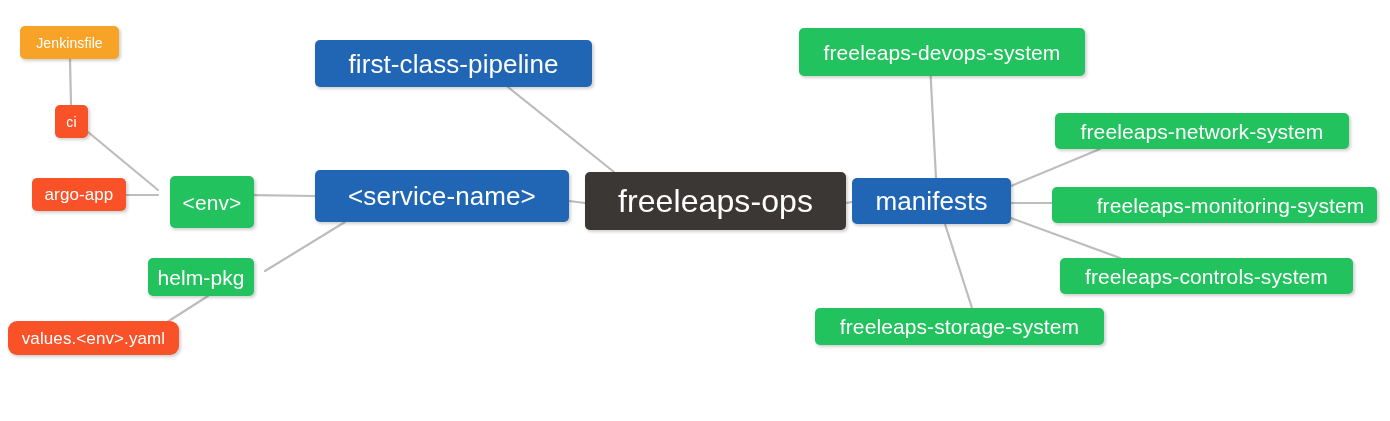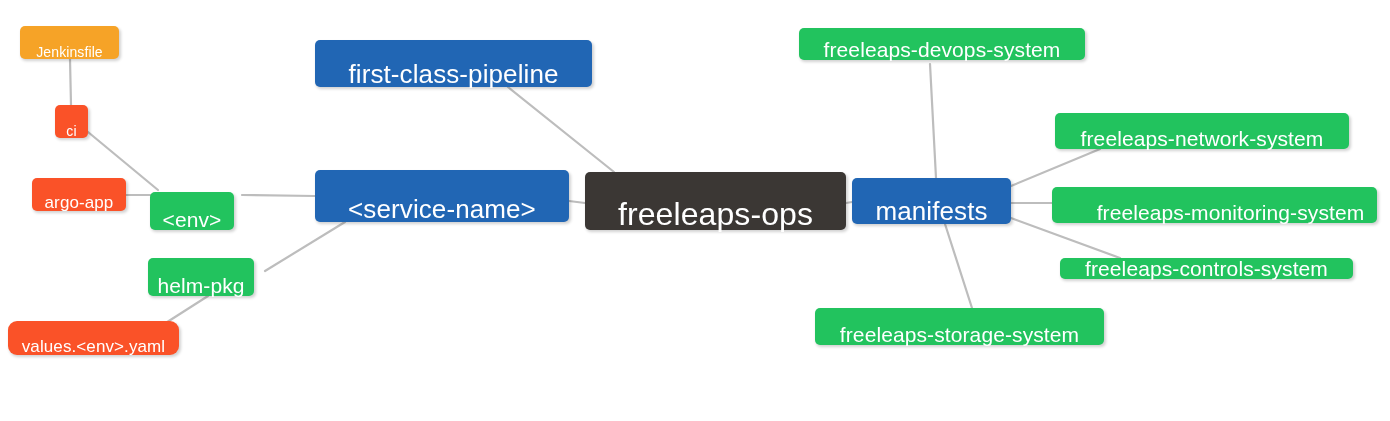--- a/index.html
+++ b/index.html
@@ -25,21 +25,21 @@
     left: 0;
     top: 0;
     width: 1390px;
     height: 421px;
     pointer-events: none;
   }
   .node {
     position: absolute;
     box-sizing: border-box;
     display: flex;
-    align-items: flex-end;
+    align-items: center;
     justify-content: center;
     border-radius: 5px;
     color: #ffffff;
     white-space: nowrap;
     line-height: 1;
     letter-spacing: 0.1px;
     box-shadow: 1.5px 2px 3px rgba(0,0,0,0.18);
     user-select: none;
   }
   .n-orange { background: #F6A327; }
@@ -52,31 +52,31 @@
   .sz-xs { font-size: 14px; }
   .sz-sm { font-size: 17px; }
   .sz-md { font-size: 21px; }
   .sz-lg { font-size: 26px; }
   .sz-xl { font-size: 32px; }
 
   
   #node-jenkinsfile        { left: 20px;   top: 26px;  width: 99px;  height: 33px; }
   #node-ci                 { left: 55px;   top: 105px; width: 33px;  height: 33px; }
   #node-argo-app           { left: 32px;   top: 178px; width: 94px;  height: 33px; }
-  #node-env                { left: 150px;  top: 176px; width: 84px;  height: 38px; margin-top: 16px; }
+  #node-env                { left: 170px;  top: 176px; width: 84px;  height: 52px; }
   #node-helm-pkg           { left: 148px;  top: 258px; width: 106px; height: 38px; }
   #node-values-yaml        { left: 8px;    top: 321px; width: 171px; height: 34px; border-radius: 9px; }
   #node-first-class        { left: 315px;  top: 40px;  width: 277px; height: 47px; }
   #node-service-name       { left: 315px;  top: 170px; width: 254px; height: 52px; }
   #node-freeleaps-ops      { left: 585px;  top: 172px; width: 261px; height: 58px; }
   #node-manifests          { left: 852px;  top: 178px; width: 159px; height: 46px; }
-  #node-devops-system      { left: 799px;  top: 28px;  width: 286px; height: 32px; }
+  #node-devops-system      { left: 799px;  top: 28px;  width: 286px; height: 48px; }
   #node-network-system     { left: 1055px; top: 113px; width: 294px; height: 36px; }
   #node-monitoring-system  { left: 1052px; top: 187px; width: 325px; height: 36px; padding-left: 32px; }
-  #node-controls-system    { left: 1060px; top: 258px; width: 293px; height: 21px; }
+  #node-controls-system    { left: 1060px; top: 258px; width: 293px; height: 36px; }
   #node-storage-system     { left: 815px;  top: 308px; width: 289px; height: 37px; }
 </style>
 </head>
 <body>
 
 <div id="canvas">
 
   <svg id="edges" viewBox="0 0 1390 421" width="1390" height="421" xmlns="http://www.w3.org/2000/svg">
     <g fill="none" stroke="#bdbdbd" stroke-width="2.2" stroke-linecap="round">
       <path d="M 70,59 L 71,105"></path>

